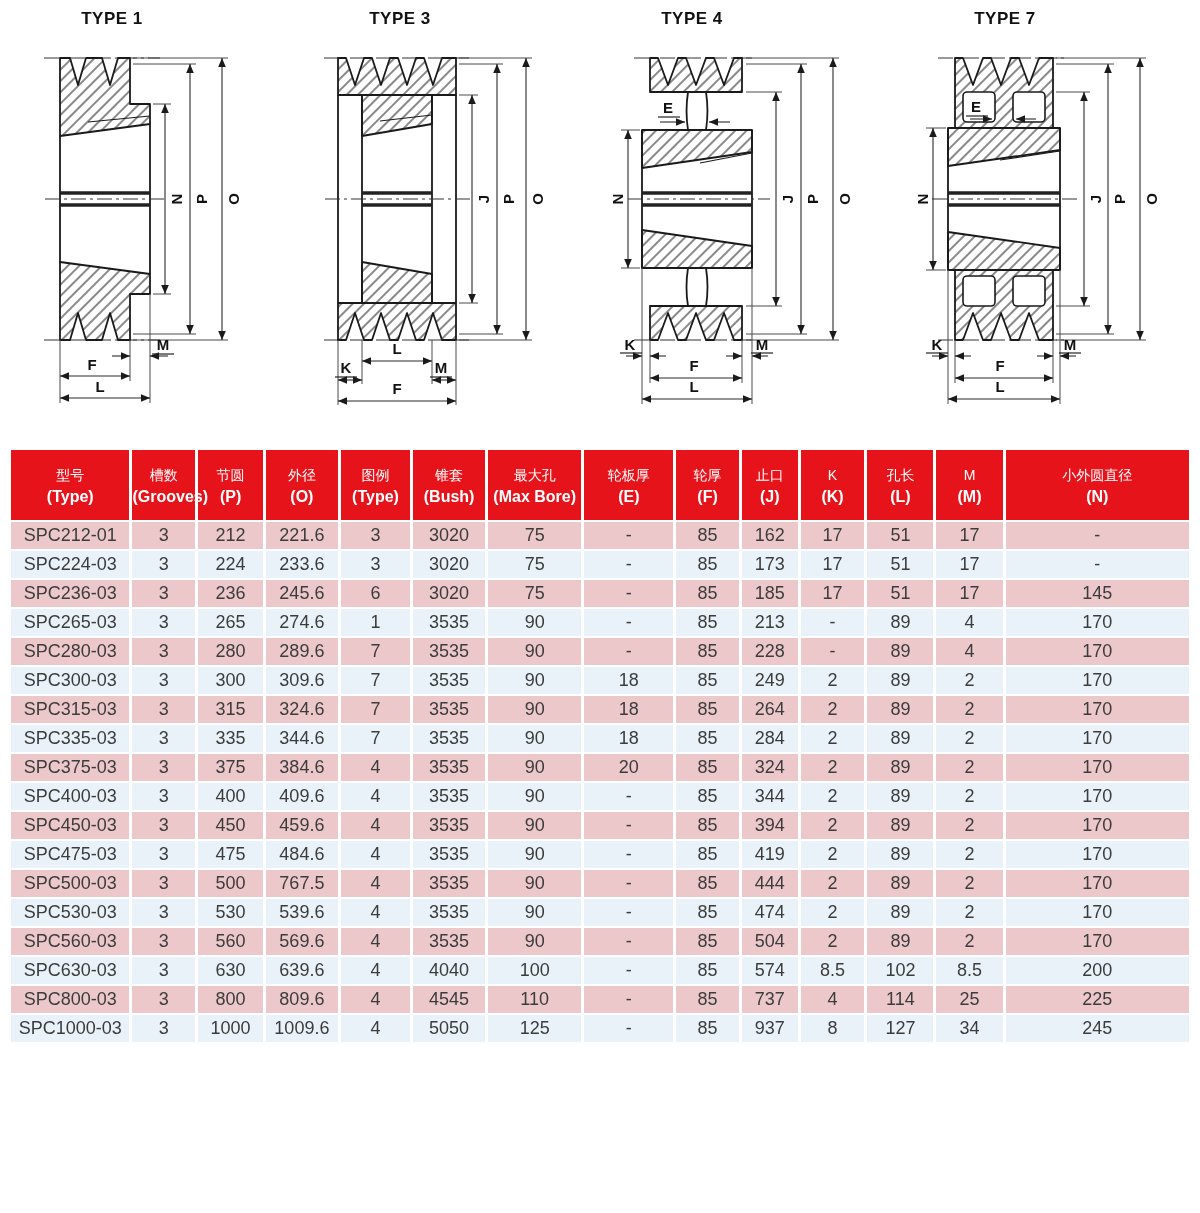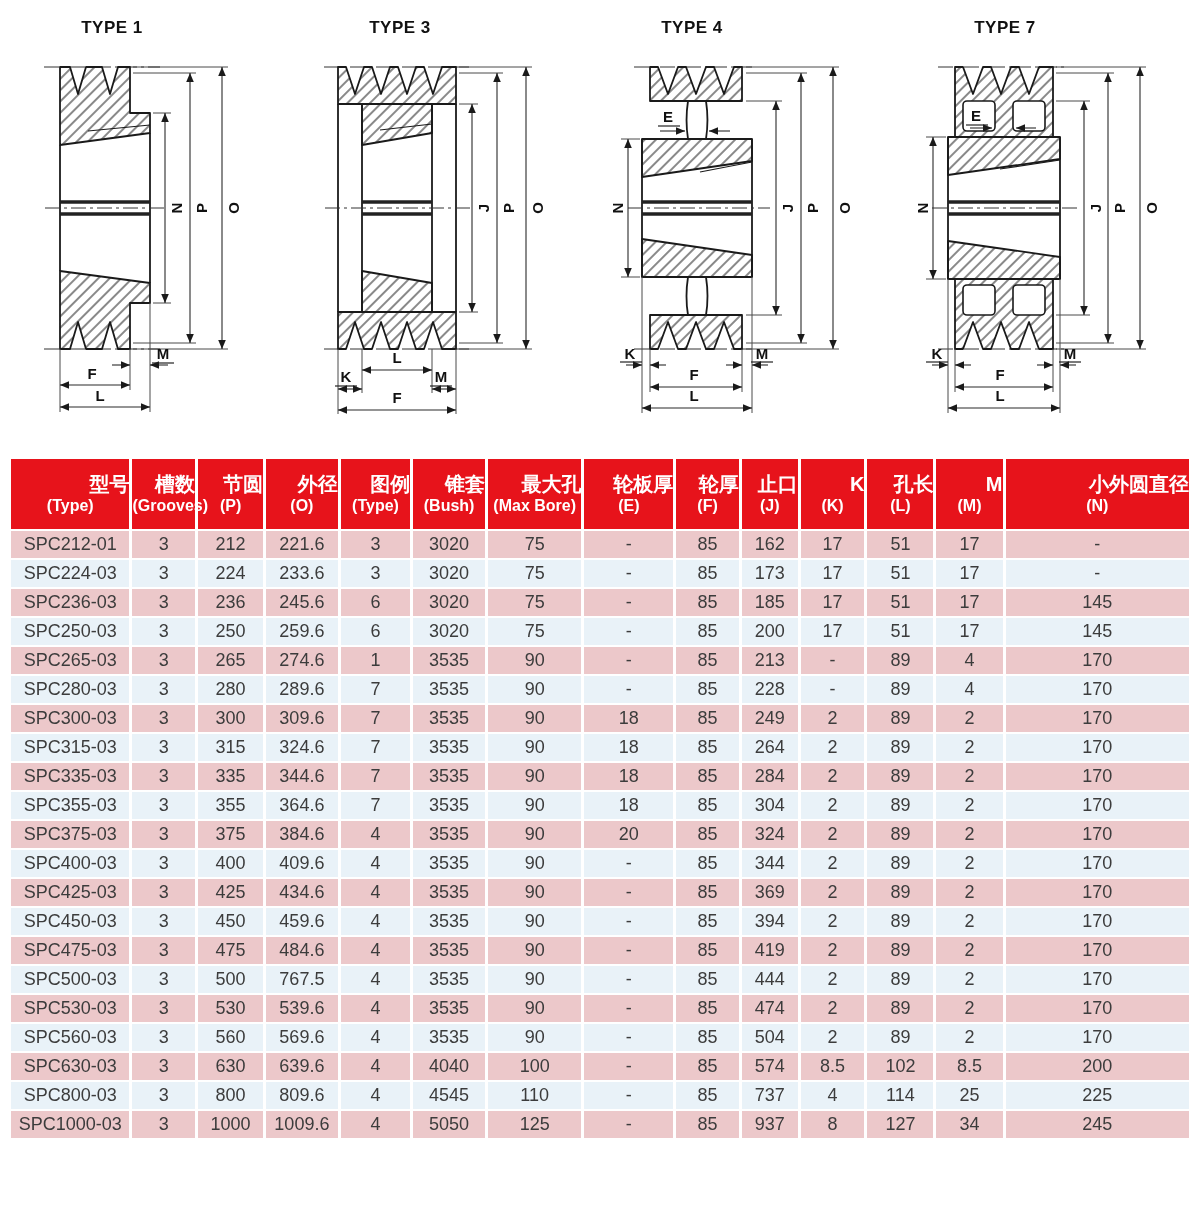--- a/index.html
+++ b/index.html
@@ -1,36 +1,36 @@
 <!DOCTYPE html>
 <html style="--header-bg: #e7131b; --row-pink: #ecc8ca; --row-blue: #e9f2f8;"><head>
 <meta charset="utf-8">
 <style>
   html,body{margin:0;padding:0;background:#ffffff;}
   body{width:1200px;font-family:"Liberation Sans","DejaVu Sans",sans-serif;}
-  .diagrams{display:flex;width:1200px;height:448px;background:#fff;margin-top:9px;}
+  .diagrams{display:flex;width:1200px;height:448px;background:#fff;}
   .diagram{width:300px;height:448px;}
   .diagram svg{display:block;}
   svg text{font-family:"Liberation Sans","DejaVu Sans",sans-serif;}
   .title{font-size:17px;font-weight:bold;fill:#111;letter-spacing:.5px;}
   .dimtext{font-size:15px;font-weight:bold;fill:#111;}
   .outline{fill:none;stroke:#1a1a1a;stroke-width:1.8;stroke-linejoin:round;}
   .hatched{fill:url(#hatch);stroke:#1a1a1a;stroke-width:1.8;stroke-linejoin:round;}
   .hole{fill:#ffffff;stroke:#1a1a1a;stroke-width:1.6;}
   .thin{stroke:#4a4a4a;stroke-width:1;}
   .dim{stroke:#2a2a2a;stroke-width:1.1;fill:none;}
   .cl{stroke:#333;stroke-width:1;stroke-dasharray:15 4 3 4;fill:none;}
   .bar{stroke:#222;stroke-width:3.4;}
   .detail{stroke:#1a1a1a;stroke-width:1.2;}
   .under{stroke:#222;stroke-width:1.2;}
 
   .tablewrap{padding:0 8px 6px 8px;}
   table{width:100%;border-collapse:separate;border-spacing:3px 2px;table-layout:fixed;}
   th{background:var(--header-bg,#e7131b);color:#fff;padding:13px 0 14px;vertical-align:middle;}
-  th .cn{font-size:20px;font-weight:bold;line-height:25px;text-align:right;}
+  th .cn{font-size:14px;font-weight:normal;line-height:25px;}
   th .en{font-size:16px;font-weight:bold;line-height:18px;}
   td{height:27px;text-align:center;font-size:18px;color:#3c3c3c;padding:0;overflow:hidden;white-space:nowrap;}
   tbody tr:nth-child(odd) td{background:var(--row-pink,#ecc8ca);}
   tbody tr:nth-child(even) td{background:var(--row-blue,#e9f2f8);}
 </style>
 </head>
 <body>
 
 <svg width="0" height="0" style="position:absolute" aria-hidden="true">
   <defs>
@@ -366,36 +366,20 @@
           <td>75</td>
           <td>-</td>
           <td>85</td>
           <td>185</td>
           <td>17</td>
           <td>51</td>
           <td>17</td>
           <td>145</td>
         </tr>
         <tr>
-          <td>SPC250-03</td>
-          <td>3</td>
-          <td>250</td>
-          <td>259.6</td>
-          <td>6</td>
-          <td>3020</td>
-          <td>75</td>
-          <td>-</td>
-          <td>85</td>
-          <td>200</td>
-          <td>17</td>
-          <td>51</td>
-          <td>17</td>
-          <td>145</td>
-        </tr>
-        <tr>
           <td>SPC265-03</td>
           <td>3</td>
           <td>265</td>
           <td>274.6</td>
           <td>1</td>
           <td>3535</td>
           <td>90</td>
           <td>-</td>
           <td>85</td>
           <td>213</td>
@@ -462,36 +446,20 @@
           <td>90</td>
           <td>18</td>
           <td>85</td>
           <td>284</td>
           <td>2</td>
           <td>89</td>
           <td>2</td>
           <td>170</td>
         </tr>
         <tr>
-          <td>SPC355-03</td>
-          <td>3</td>
-          <td>355</td>
-          <td>364.6</td>
-          <td>7</td>
-          <td>3535</td>
-          <td>90</td>
-          <td>18</td>
-          <td>85</td>
-          <td>304</td>
-          <td>2</td>
-          <td>89</td>
-          <td>2</td>
-          <td>170</td>
-        </tr>
-        <tr>
           <td>SPC375-03</td>
           <td>3</td>
           <td>375</td>
           <td>384.6</td>
           <td>4</td>
           <td>3535</td>
           <td>90</td>
           <td>20</td>
           <td>85</td>
           <td>324</td>
@@ -504,36 +472,20 @@
           <td>SPC400-03</td>
           <td>3</td>
           <td>400</td>
           <td>409.6</td>
           <td>4</td>
           <td>3535</td>
           <td>90</td>
           <td>-</td>
           <td>85</td>
           <td>344</td>
-          <td>2</td>
-          <td>89</td>
-          <td>2</td>
-          <td>170</td>
-        </tr>
-        <tr>
-          <td>SPC425-03</td>
-          <td>3</td>
-          <td>425</td>
-          <td>434.6</td>
-          <td>4</td>
-          <td>3535</td>
-          <td>90</td>
-          <td>-</td>
-          <td>85</td>
-          <td>369</td>
           <td>2</td>
           <td>89</td>
           <td>2</td>
           <td>170</td>
         </tr>
         <tr>
           <td>SPC450-03</td>
           <td>3</td>
           <td>450</td>
           <td>459.6</td>

